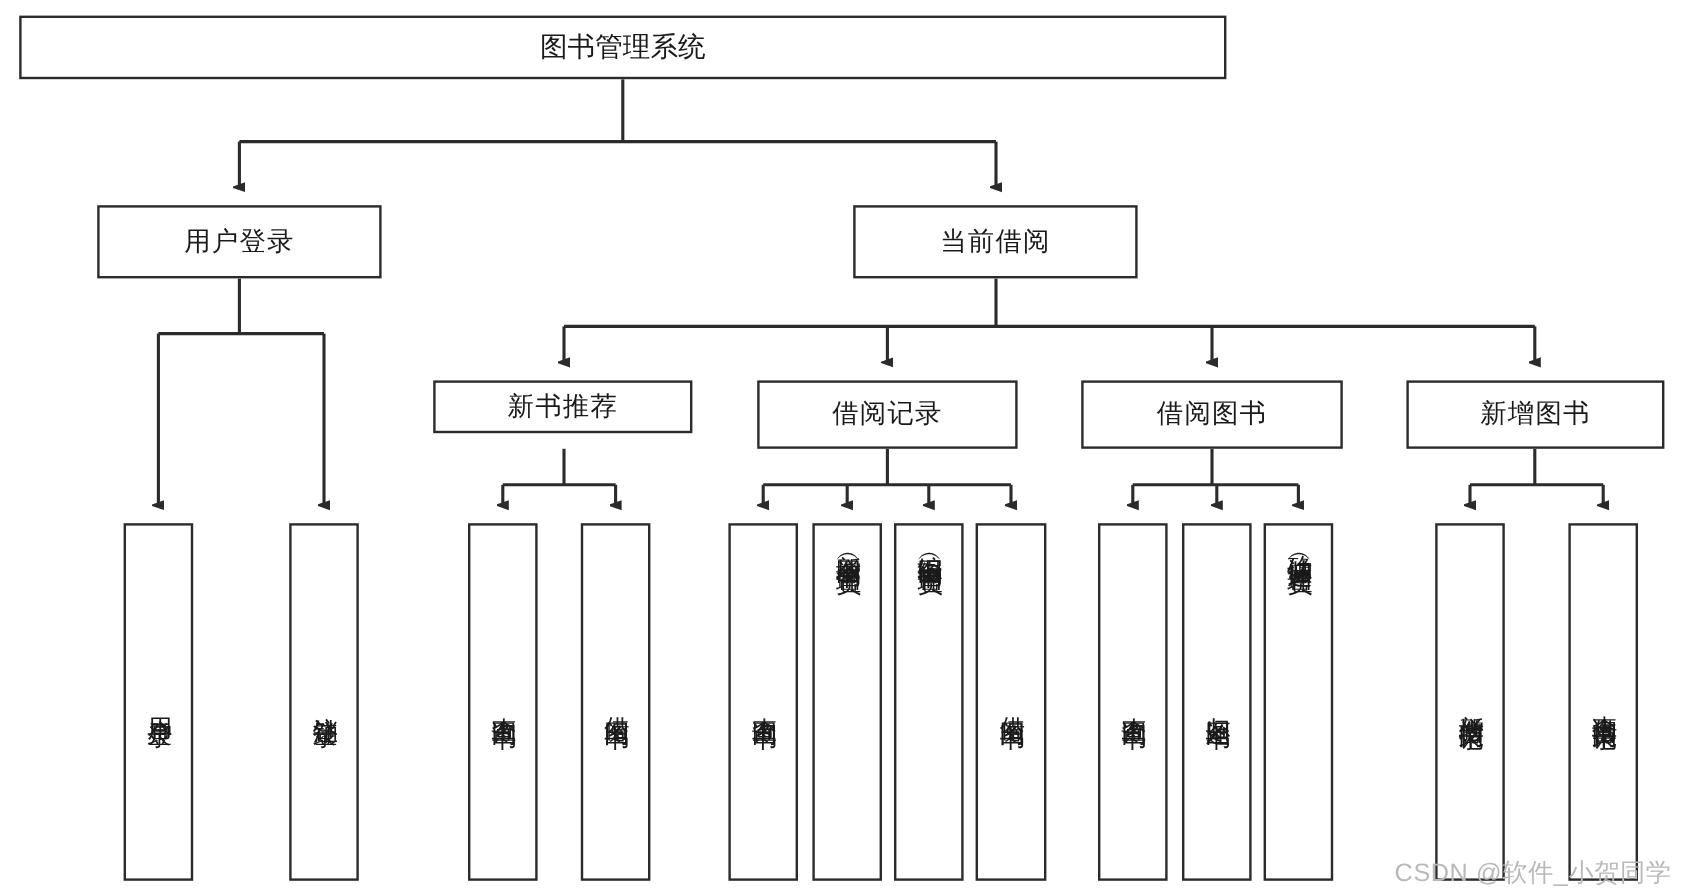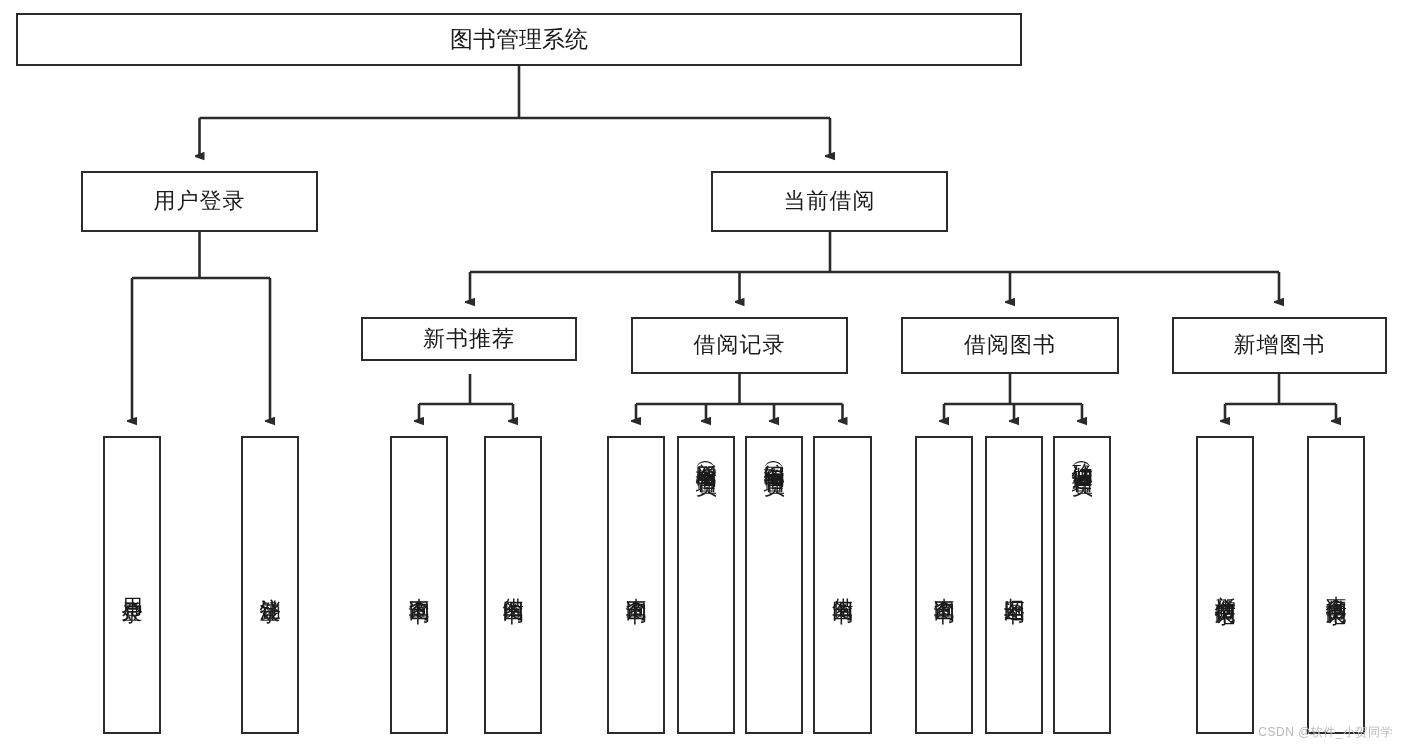--- a/index.html
+++ b/index.html
@@ -61,21 +61,21 @@
     height:100%;
     width:100%;
     padding-top:2px;
     box-sizing:border-box;
   }
   .leafwrap.mid{align-items:center;padding-top:0;}
   #watermark{
     position:absolute;
     right:12px;
     bottom:6px;
-    font-size:12px;
+    font-size:21px;
     color:#b9b9b9;
     letter-spacing:0.5px;
     white-space:nowrap;
     user-select:none;
   }
 </style>
 </head>
 <body>
 
 <div id="canvas">

